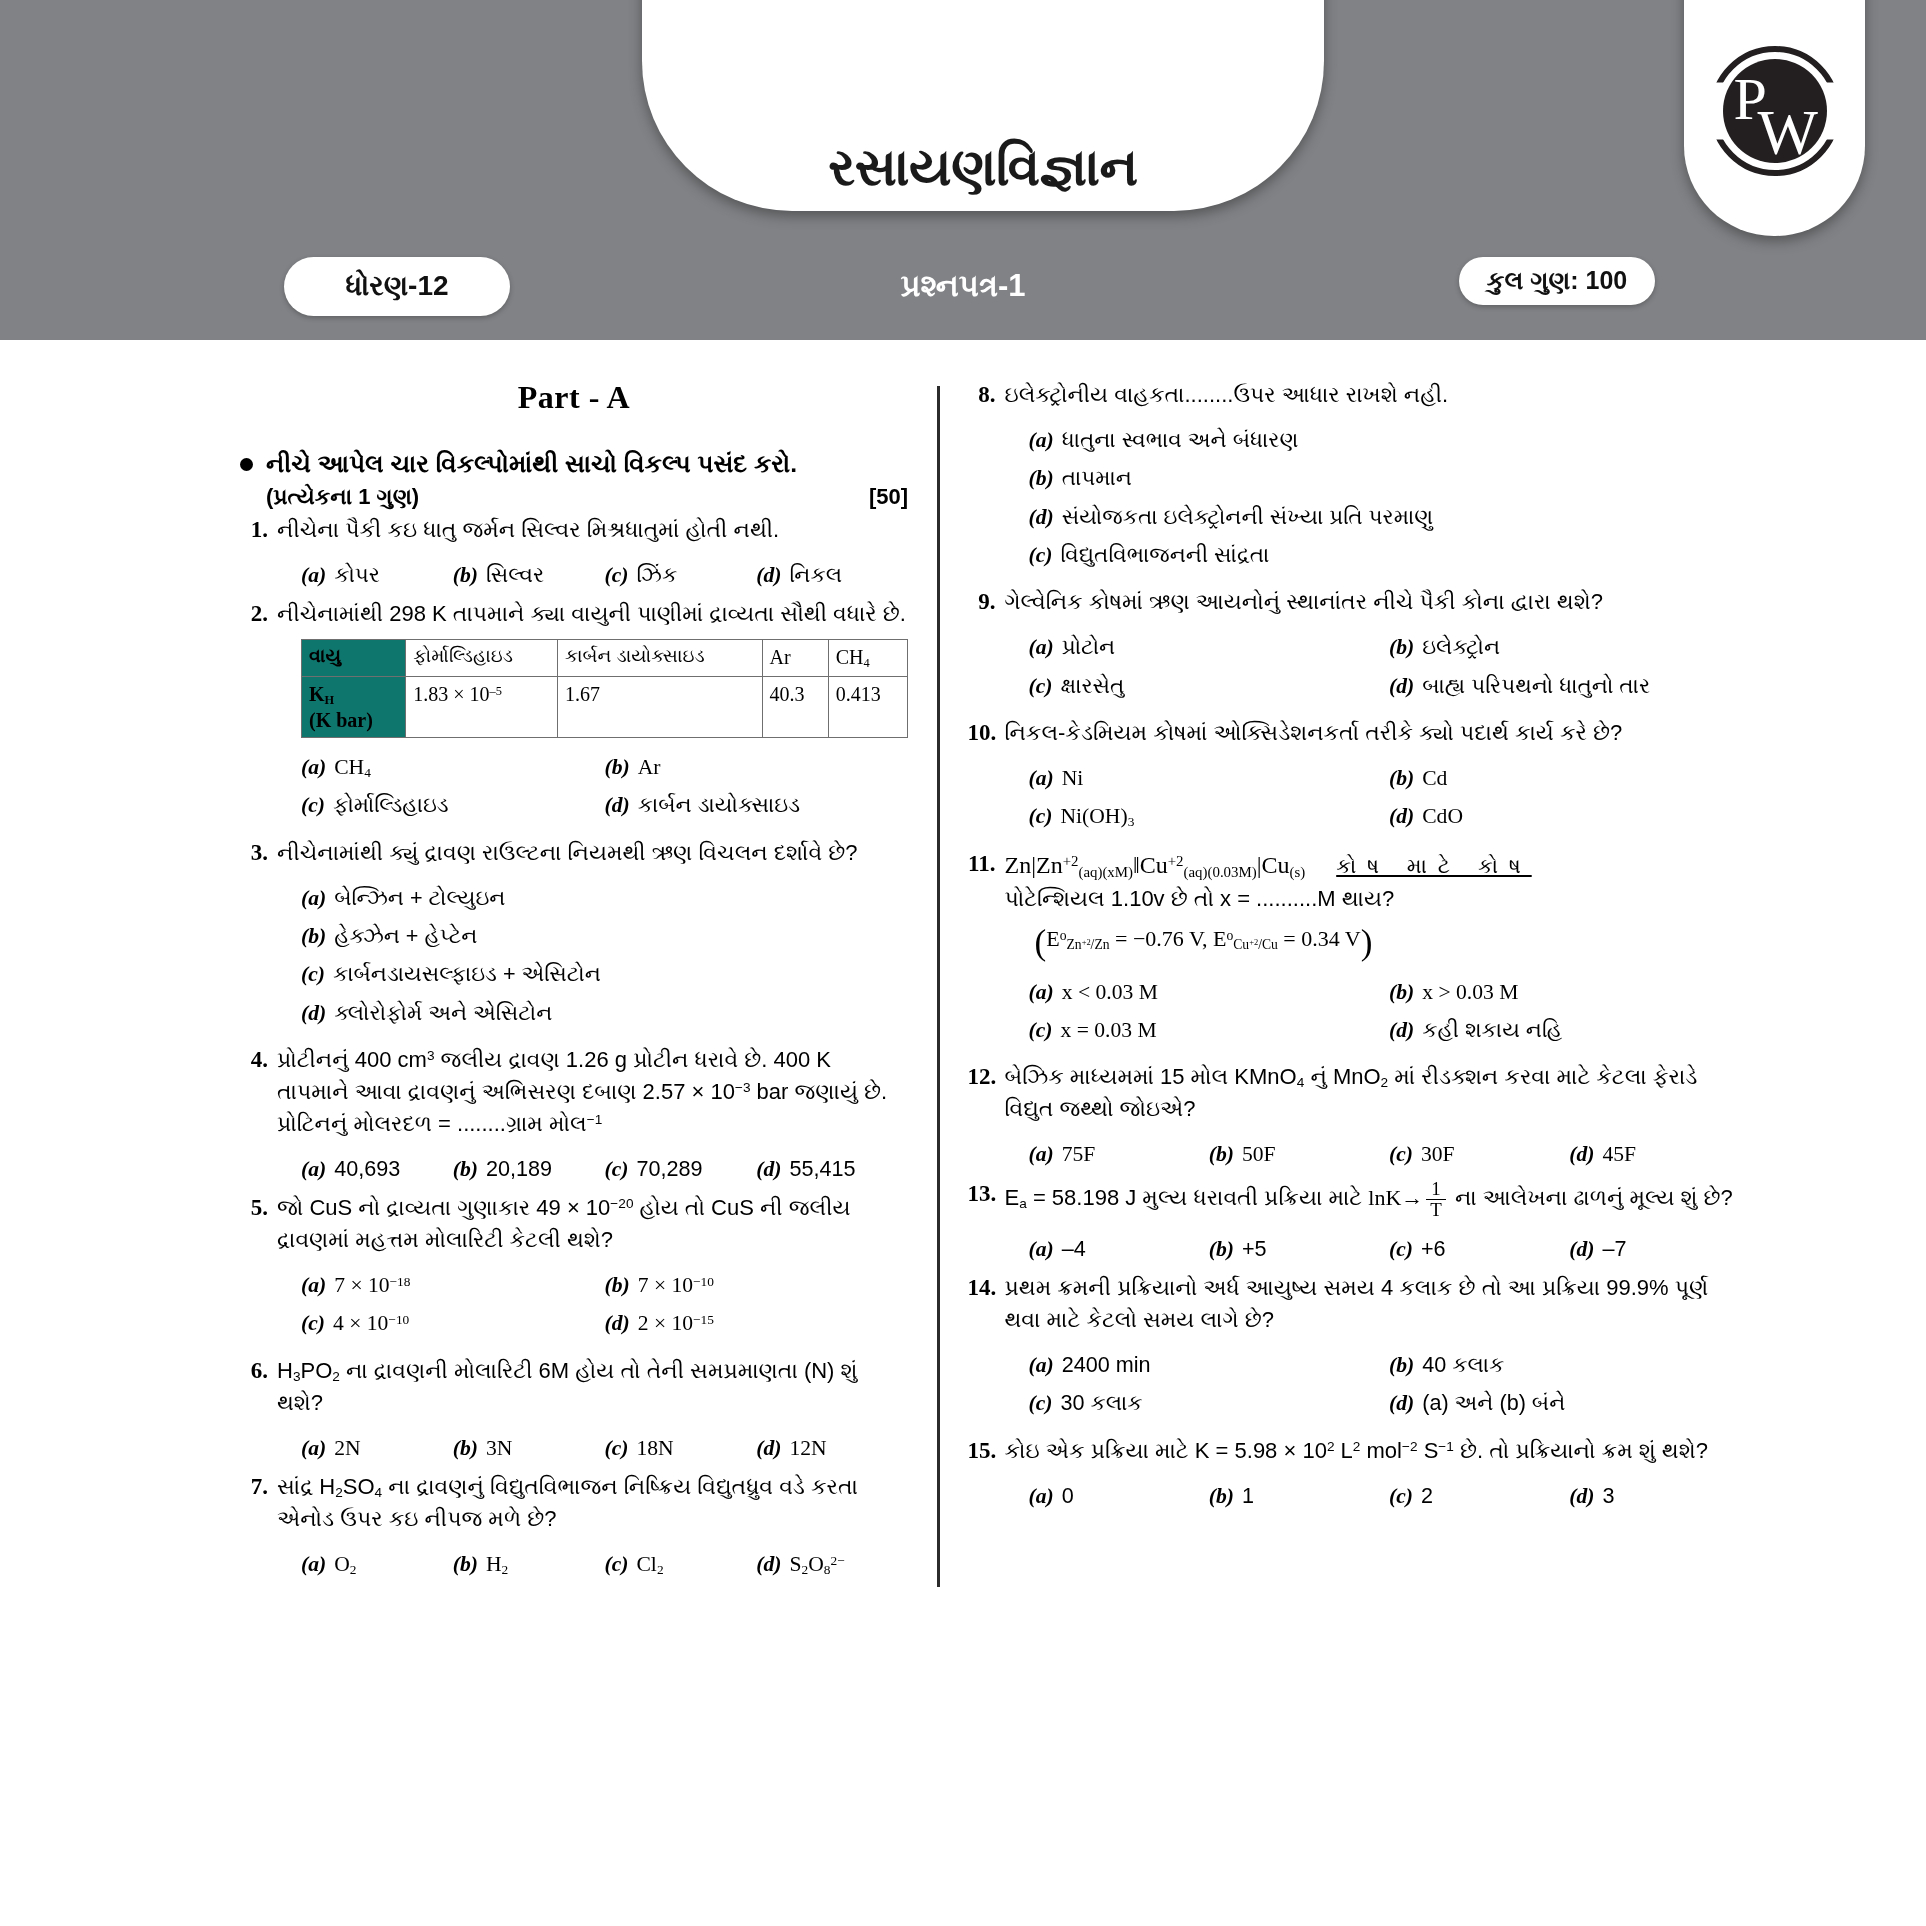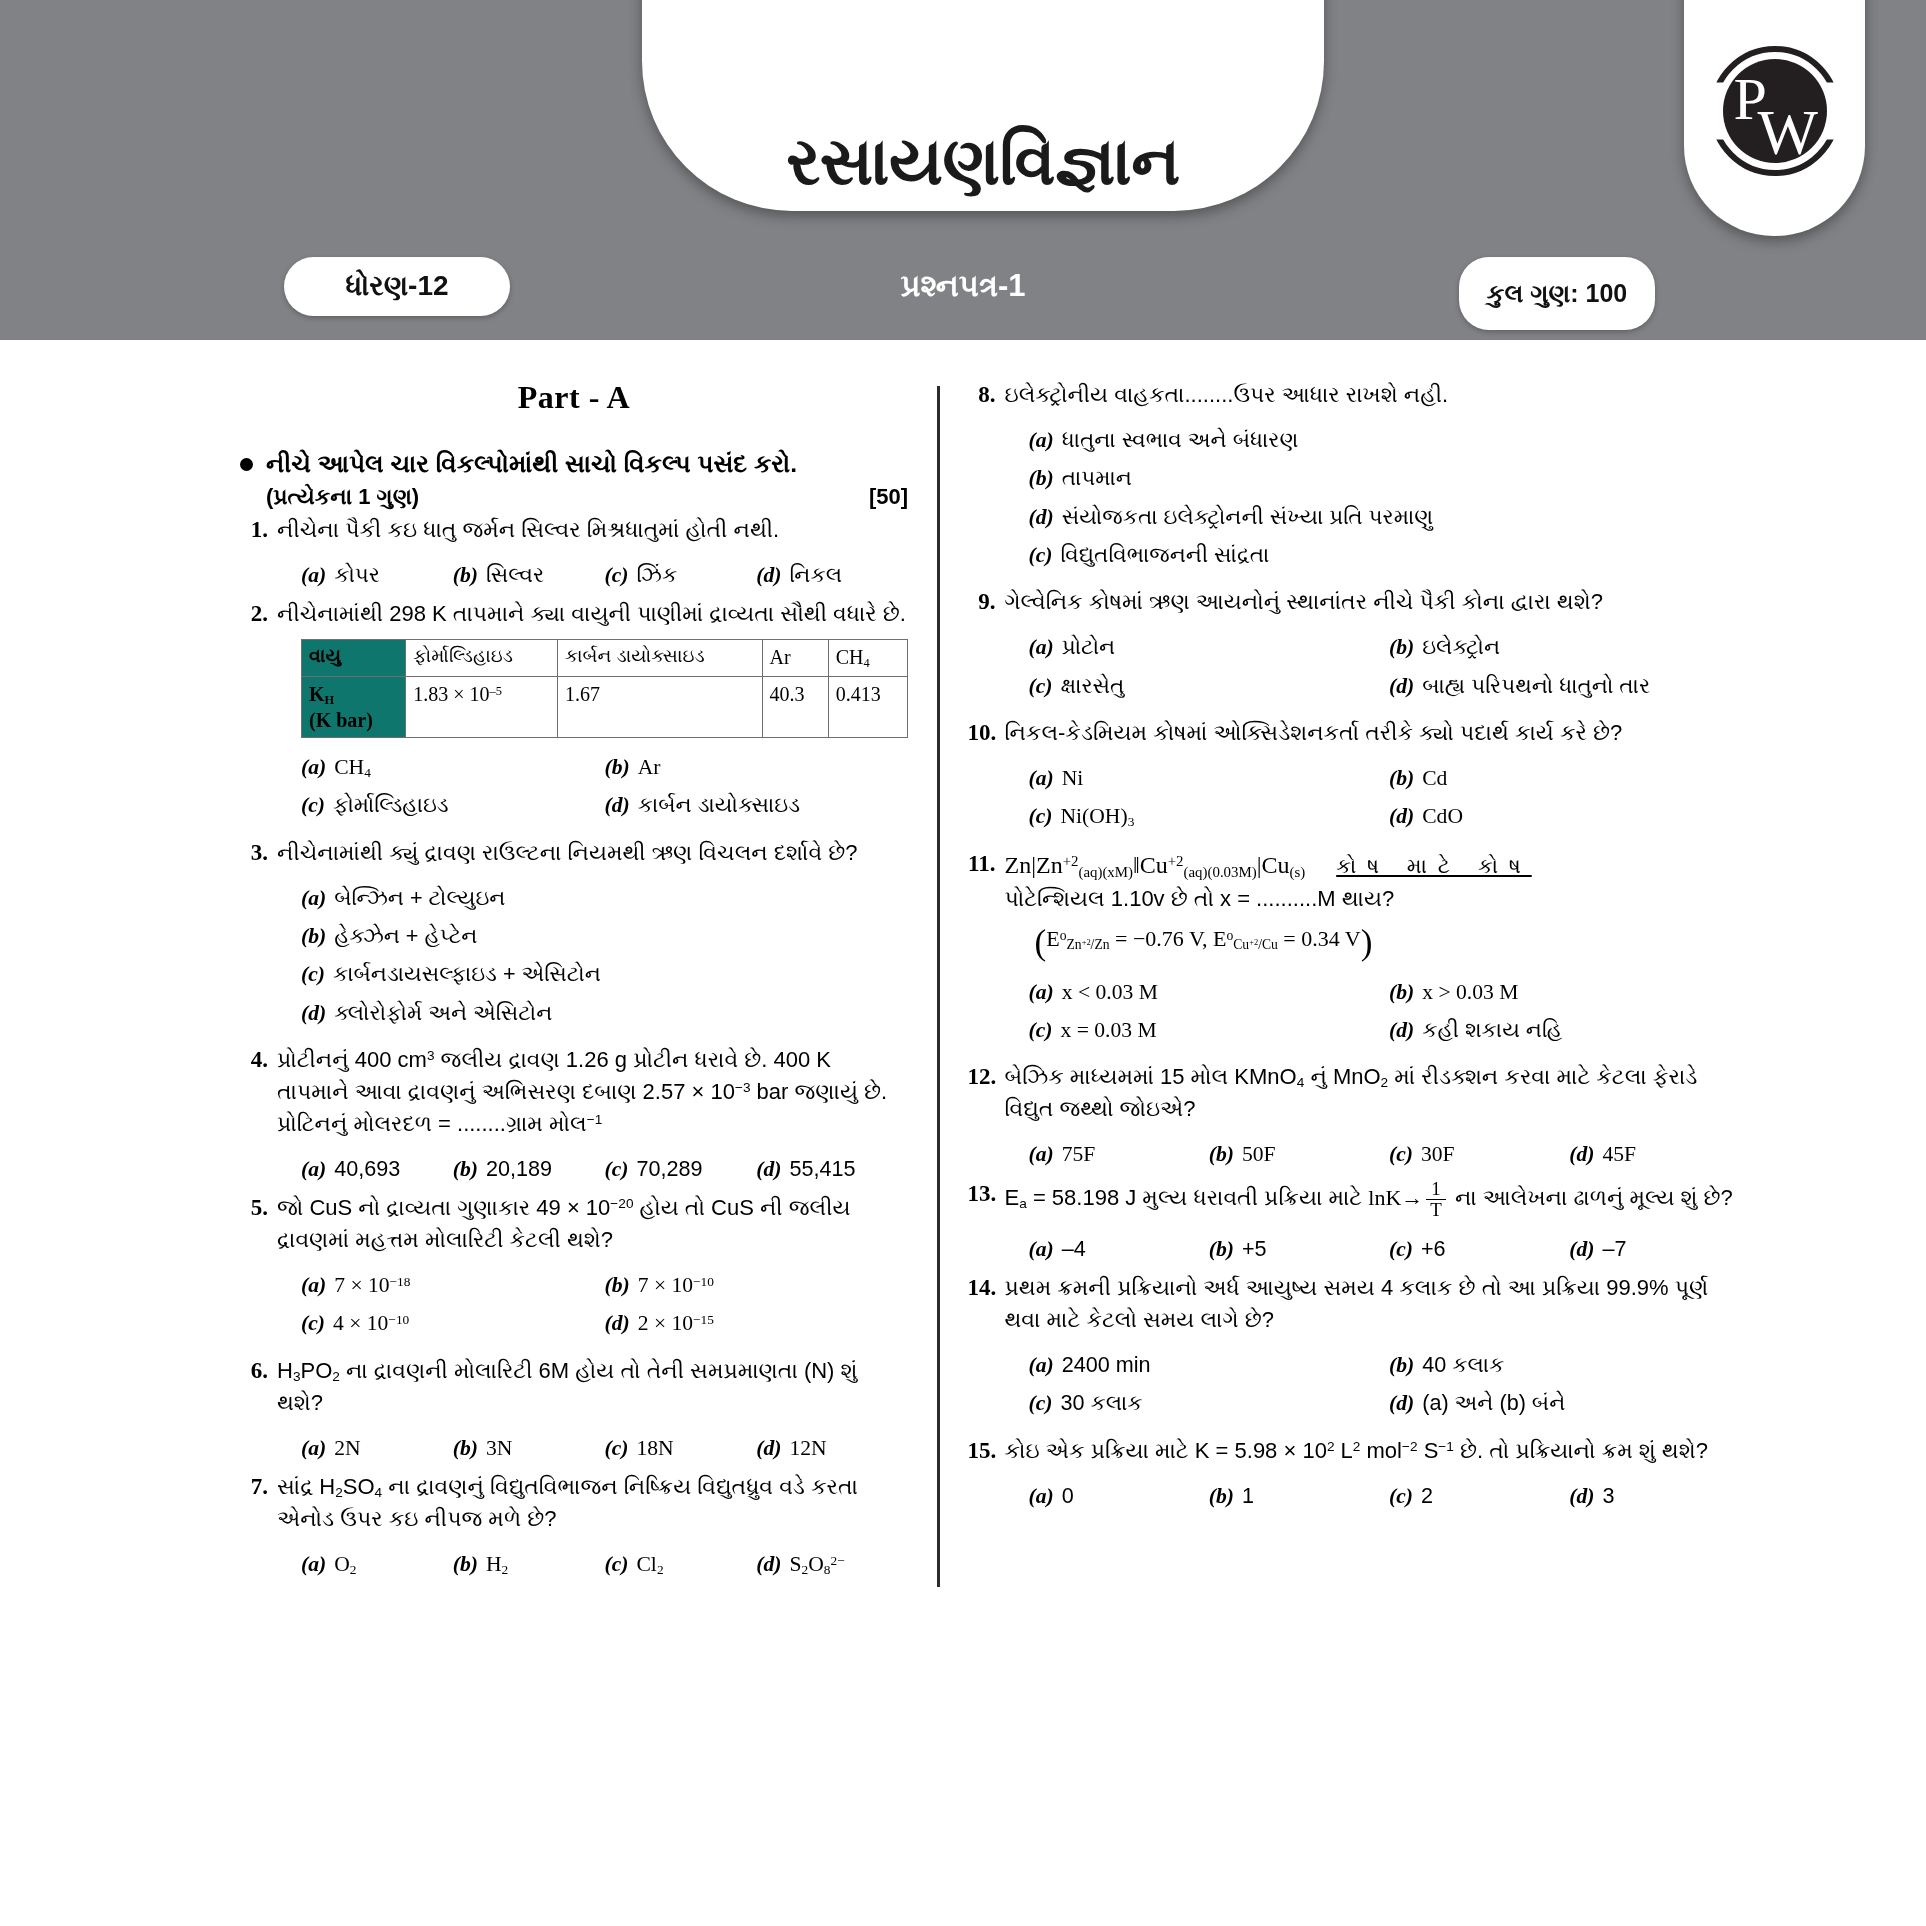--- a/index.html
+++ b/index.html
@@ -23,23 +23,23 @@
     position:absolute;
     left:642px; top:-80px;
     width:682px; height:291px;
     background:#ffffff;
     border-radius:0 0 150px 150px;
     box-shadow:0 5px 13px rgba(0,0,0,0.35);
     display:flex; align-items:flex-end; justify-content:center;
     padding-bottom:17px;
   }
   .header-titleplate .subject {
-    font-family:Liberation Sans, sans-serif;
-    font-weight:bold;
-    font-size:66px;
+    font-family:Liberation Serif, serif;
+    font-weight:bold;
+    font-size:52px;
     line-height:1.0;
     letter-spacing:-0.5px;
     color:#1a1a1a;
   }
   .logo-plate {
     position:absolute;
     right:61px; top:-125px;
     width:181px; height:361px;
     background:#ffffff;
     border-radius:0 0 90px 90px;
@@ -79,21 +79,21 @@
     color:#111;
     box-shadow:0 2px 5px rgba(0,0,0,0.25);
   }
   .badge-std {
     left:284px; top:257px;
     width:226px; height:59px;
     font-size:28px;
   }
   .badge-marks {
     right:271px; top:257px;
-    width:196px; height:73px;
+    width:196px; height:48px;
     font-size:25px;
   }
   .paper-label {
     position:absolute;
     left:0; right:0; top:268px;
     text-align:center;
     color:#ffffff;
     font-family:"Liberation Sans", sans-serif;
     font-weight:bold;
     font-size:31px;

